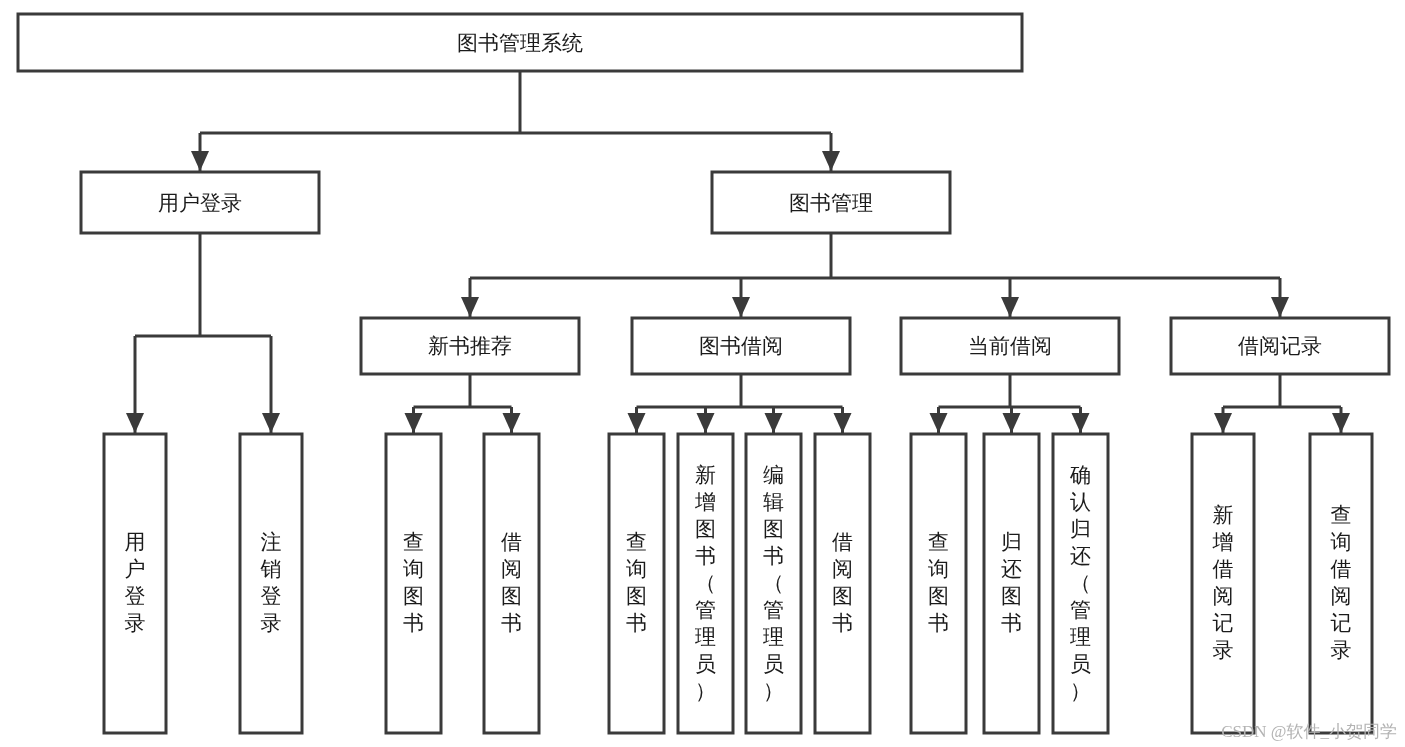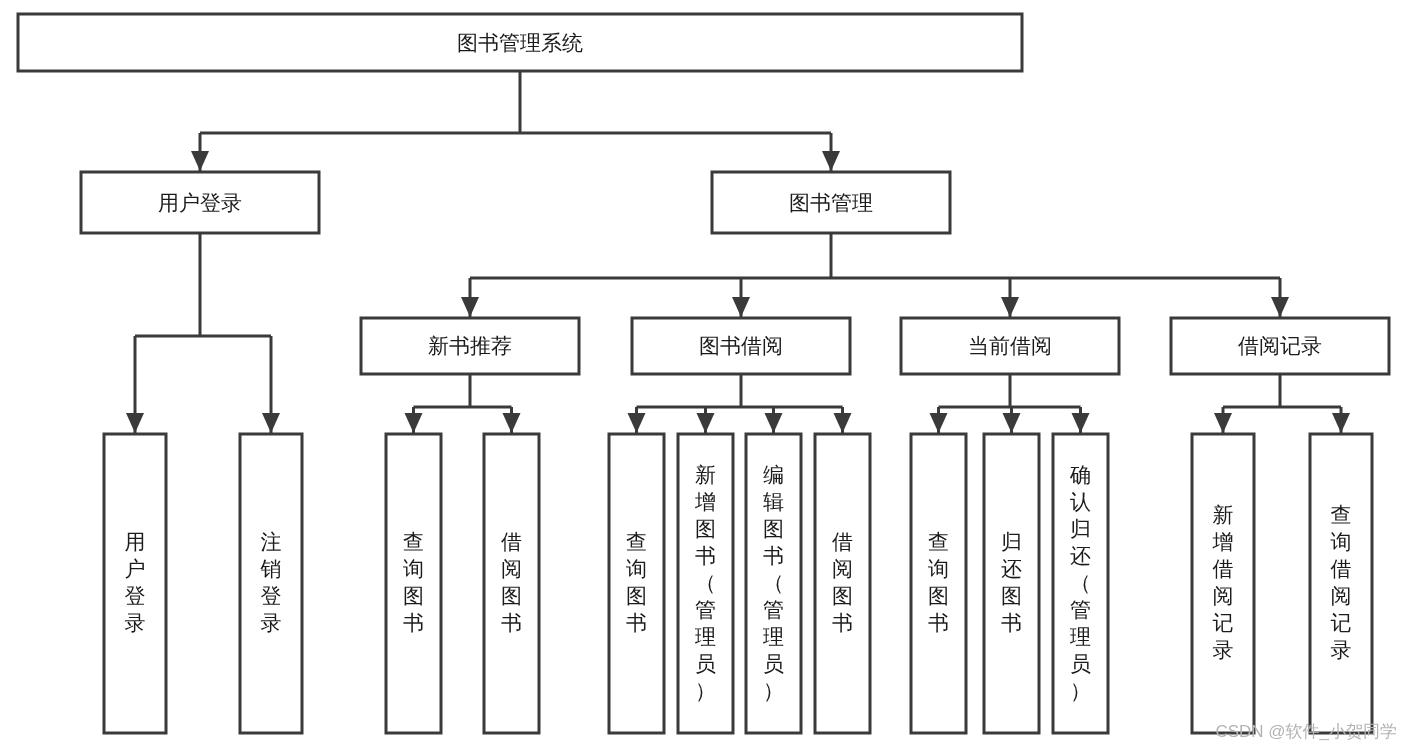--- a/index.html
+++ b/index.html
@@ -45,21 +45,21 @@
     font-family: "DejaVu Sans", "Liberation Sans", sans-serif;
     fill: #1b1b1b;
     font-size: 21px;
     text-anchor: middle;
     dominant-baseline: middle;
   }
   .watermark {
     position: absolute;
     right: 8px;
     bottom: 4px;
-    font-family: Liberation Sans, sans-serif;
+    font-family: Liberation Serif, serif;
     font-size: 17px;
     color: #b3b3b3;
     white-space: nowrap;
     user-select: none;
     text-align: center;
   }
 </style>
 </head>
 <body>
 

